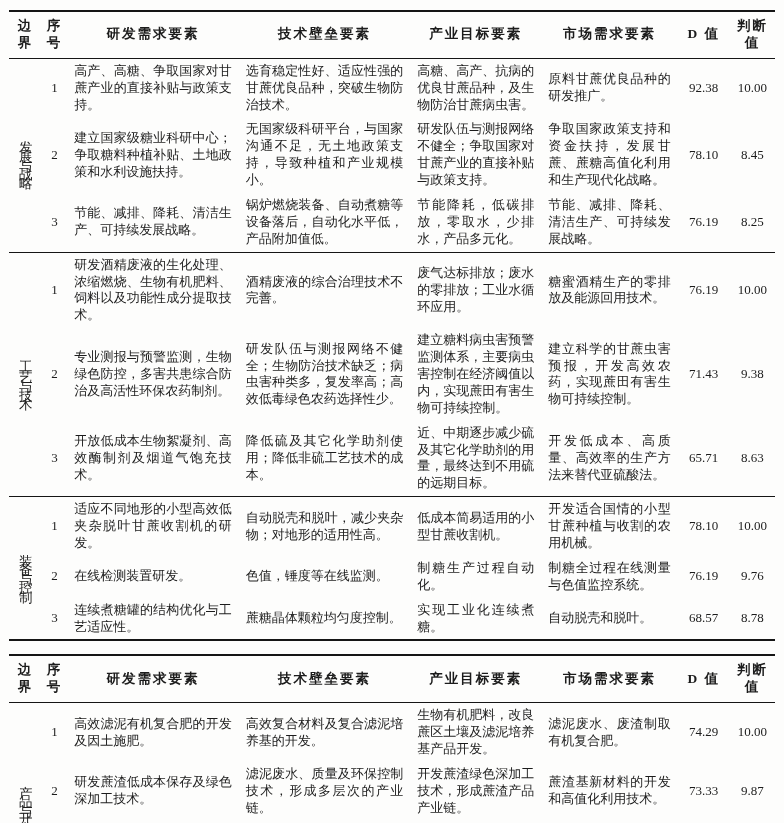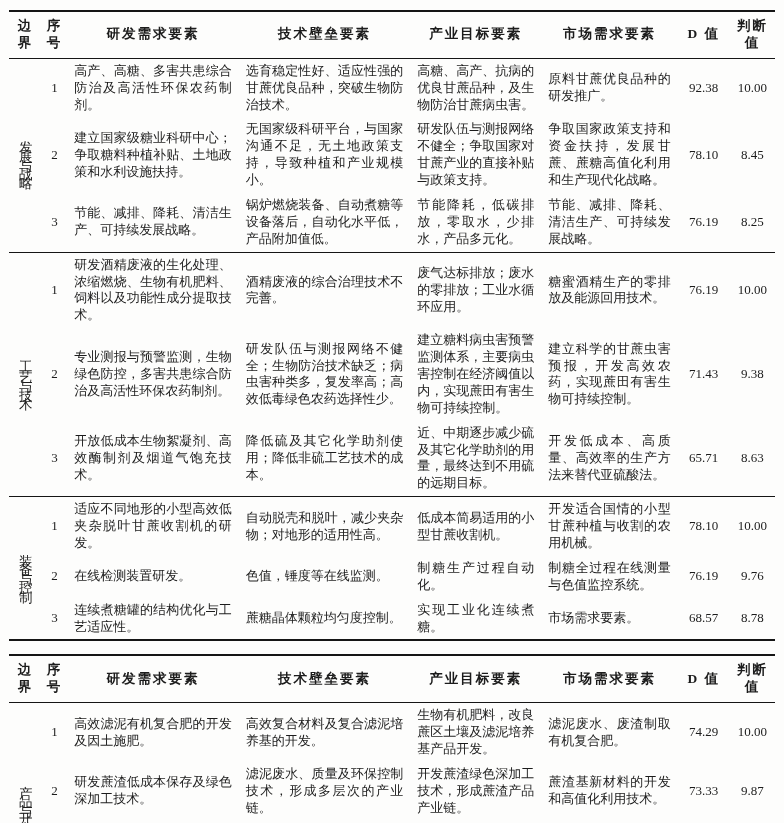--- a/index.html
+++ b/index.html
@@ -96,21 +96,21 @@
         <th>市场需求要素</th>
         <th>D 值</th>
         <th>判断值</th>
       </tr>
     </thead>
 
     <tbody class="sec">
       <tr>
         <td class="bcell" rowspan="3"><span class="vert">发展与战略</span></td>
         <td class="ncell">1</td>
-        <td class="cell">高产、高糖、多害共患综合防治及高活性环保农药制剂。</td>
+        <td class="cell">高产、高糖、争取国家对甘蔗产业的直接补贴与政策支持。</td>
         <td class="cell">选育稳定性好、适应性强的甘蔗优良品种，突破生物防治技术。</td>
         <td class="cell">高糖、高产、抗病的优良甘蔗品种，及生物防治甘蔗病虫害。</td>
         <td class="cell">原料甘蔗优良品种的研发推广。</td>
         <td class="vcell">92.38</td>
         <td class="vcell">10.00</td>
       </tr>
       <tr>
         <td class="ncell">2</td>
         <td class="cell">建立国家级糖业科研中心；争取糖料种植补贴、土地政策和水利设施扶持。</td>
         <td class="cell">无国家级科研平台，与国家沟通不足，无土地政策支持，导致种植和产业规模小。</td>
@@ -179,21 +179,21 @@
         <td class="cell">制糖生产过程自动化。</td>
         <td class="cell">制糖全过程在线测量与色值监控系统。</td>
         <td class="vcell">76.19</td>
         <td class="vcell">9.76</td>
       </tr>
       <tr>
         <td class="ncell">3</td>
         <td class="cell">连续煮糖罐的结构优化与工艺适应性。</td>
         <td class="cell">蔗糖晶体颗粒均匀度控制。</td>
         <td class="cell">实现工业化连续煮糖。</td>
-        <td class="cell">市场需求要素。</td>
+        <td class="cell">自动脱壳和脱叶。</td>
         <td class="vcell">68.57</td>
         <td class="vcell">8.78</td>
       </tr>
     </tbody>
   </table>
 
   <table class="t">
     <colgroup>
       <col class="c-bound">
         <col class="c-no">

